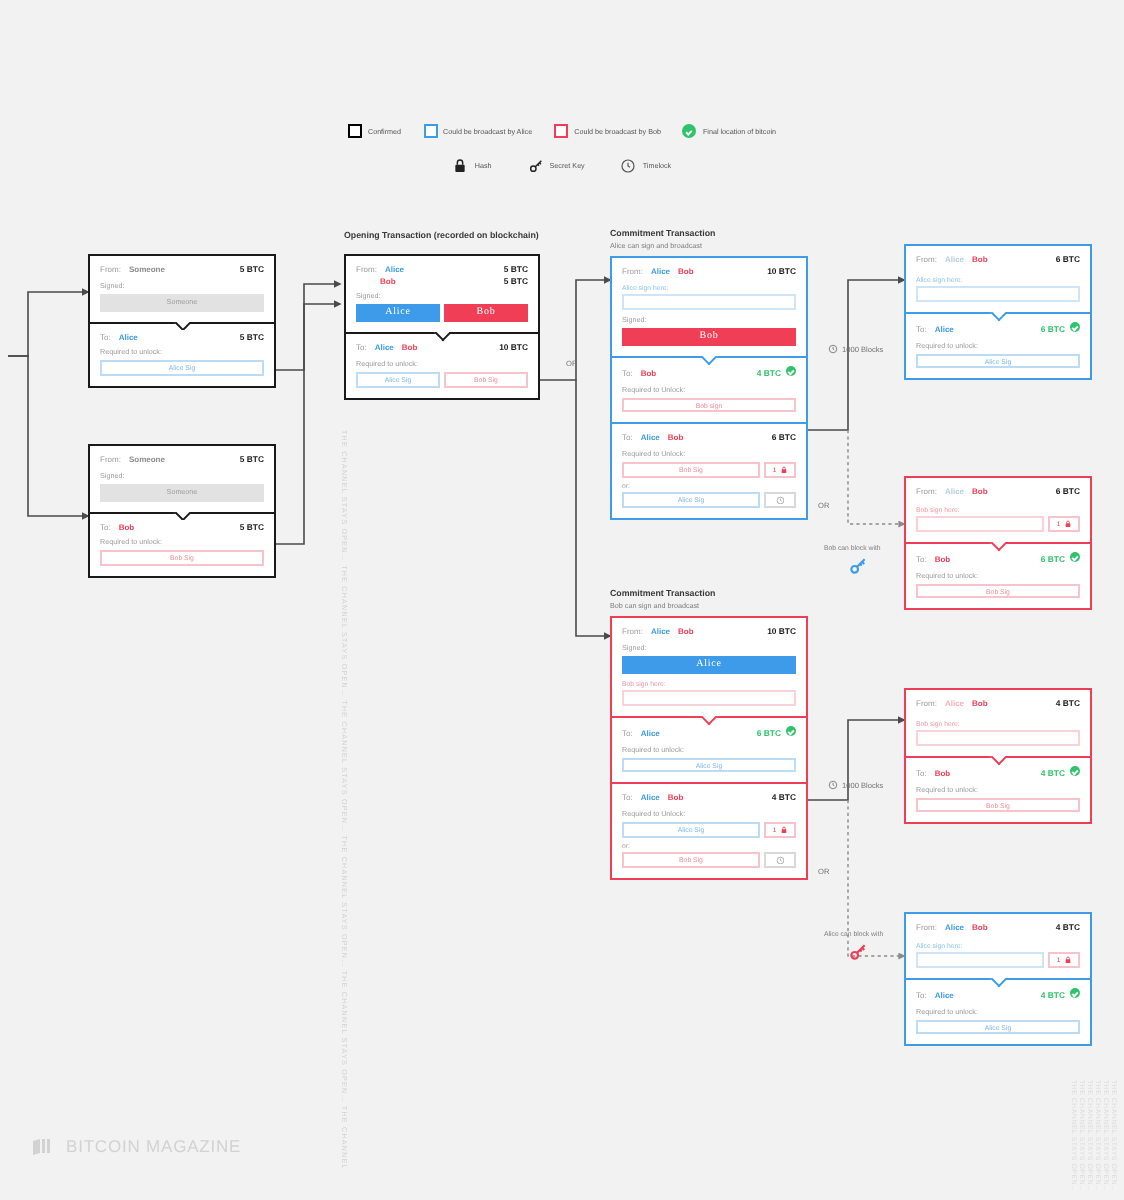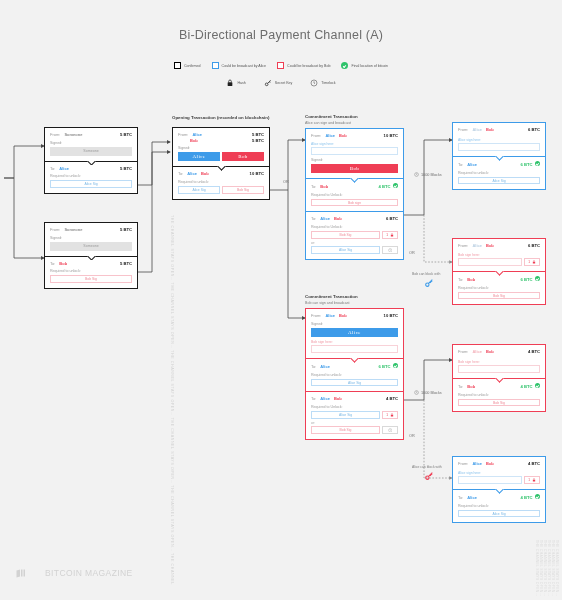--- a/index.html
+++ b/index.html
@@ -131,34 +131,33 @@
 
   
   .channel {
     position: absolute; left: 166px; top: 215px; height: 370px; width: 12px;
     color: #d2d2d2; font-size: 3.6px; letter-spacing: .6px;
     writing-mode: vertical-rl; white-space: nowrap; line-height: 12px;
     overflow: hidden;
   }
 
   
-  .footer { position: absolute; left: 16px; top: 568px; display: flex; align-items: center; gap: 17px; }
+  .footer { position: absolute; left: 16px; top: 568px; display: flex; align-items: center; gap: 5px; }
   .footer .logo { width: 12px; height: 9px; }
   .footer .fname { font-size: 8.5px; color: #d2d2d2; letter-spacing: .4px; }
   .sidecredit {
     position: absolute; right: 3px; top: 540px; writing-mode: vertical-rl;
     font-size: 3.4px; color: #dcdcdc; letter-spacing: .3px;
   }
 </style>
 </head>
 <body>
 
 <div id="canvas">
 
-  <div class="title">Bi-Directional Payment Channel (A)</div>
 
   <div class="legend">
     <div class="lg">
       <span class="sw"></span>
       <span>Confirmed</span>
     </div>
     <div class="lg">
       <span class="sw blue"></span>
       <span>Could be broadcast by Alice</span>
     </div>

